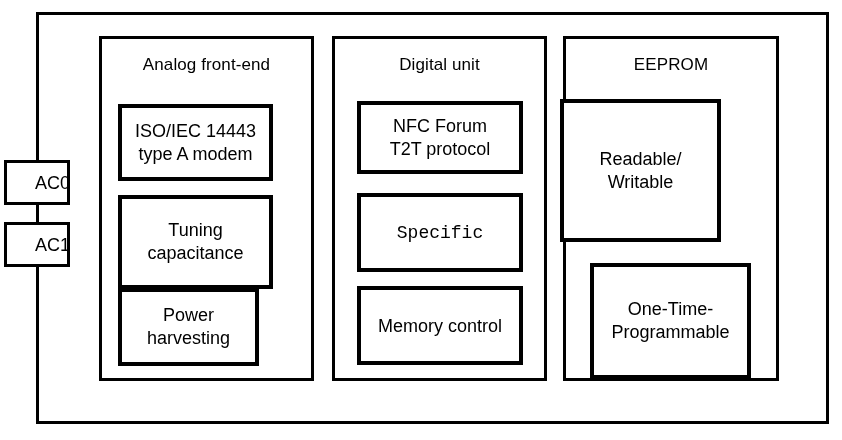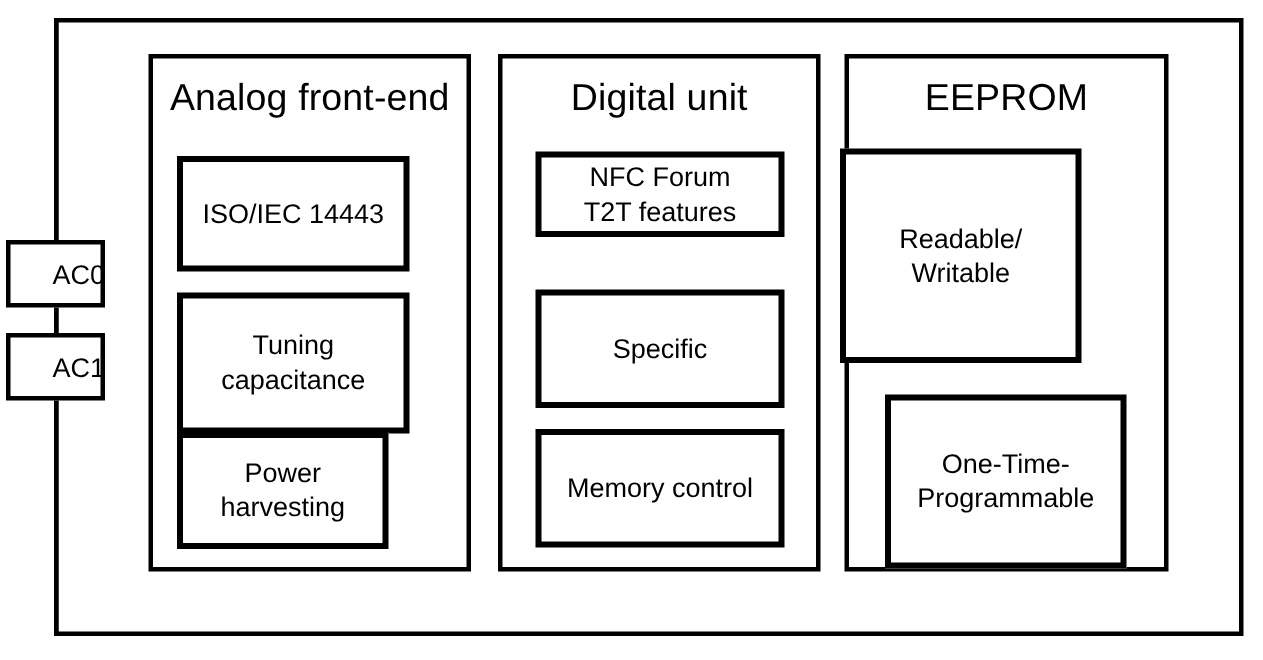--- a/index.html
+++ b/index.html
@@ -43,21 +43,21 @@
     position: absolute;
     background: #000000;
     z-index: 2;
   }
   .section-title {
     position: absolute;
     left: 0;
     right: 0;
     top: 12px;
     text-align: center;
-    font-size: 25px;
+    font-size: 17px;
     line-height: 28px;
     letter-spacing: 0.1px;
     white-space: nowrap;
   }
   .unit-label {
     position: absolute;
     left: 4px;
     right: 4px;
     top: 50%;
     transform: translateY(-50%);
@@ -96,20 +96,21 @@
     <span class="pin-label">AC1</span>
   </div>
 
   <div class="box section" style="left:99px; top:36px; width:215px; height:345px;">
     <span class="section-title">Analog front-end</span>
   </div>
 
   <div class="box unit" style="left:118px; top:104px; width:155px; height:77px;">
     <span class="unit-label">
       <span>ISO/IEC 14443</span><br>
+      <span>type A modem</span>
     </span>
   </div>
 
   <div class="box unit" style="left:118px; top:195px; width:155px; height:94px;">
     <span class="unit-label">
       <span>Tuning</span><br>
       <span>capacitance</span>
     </span>
   </div>
 
@@ -117,28 +118,28 @@
     <span class="unit-label">
       <span>Power</span><br>
       <span>harvesting</span>
     </span>
   </div>
 
   <div class="box section" style="left:332px; top:36px; width:215px; height:345px;">
     <span class="section-title">Digital unit</span>
   </div>
 
-  <div class="box unit" style="left:357px; top:101px; width:166px; height:57px;">
+  <div class="box unit" style="left:357px; top:101px; width:166px; height:73px;">
     <span class="unit-label">
       <span>NFC Forum</span><br>
-      <span>T2T features</span>
+      <span>T2T protocol</span>
     </span>
   </div>
 
-  <div class="box unit" style="left:357px; top:193px; width:166px; height:79px;">
+  <div class="box unit" style="left:357px; top:193px; width:166px; height:79px;font-family:Liberation Mono, monospace;">
     <span class="unit-label">
       <span>Specific</span><br>
     </span>
   </div>
 
   <div class="box unit" style="left:357px; top:286px; width:166px; height:79px;">
     <span class="unit-label">
       <span>Memory control</span>
     </span>
   </div>

